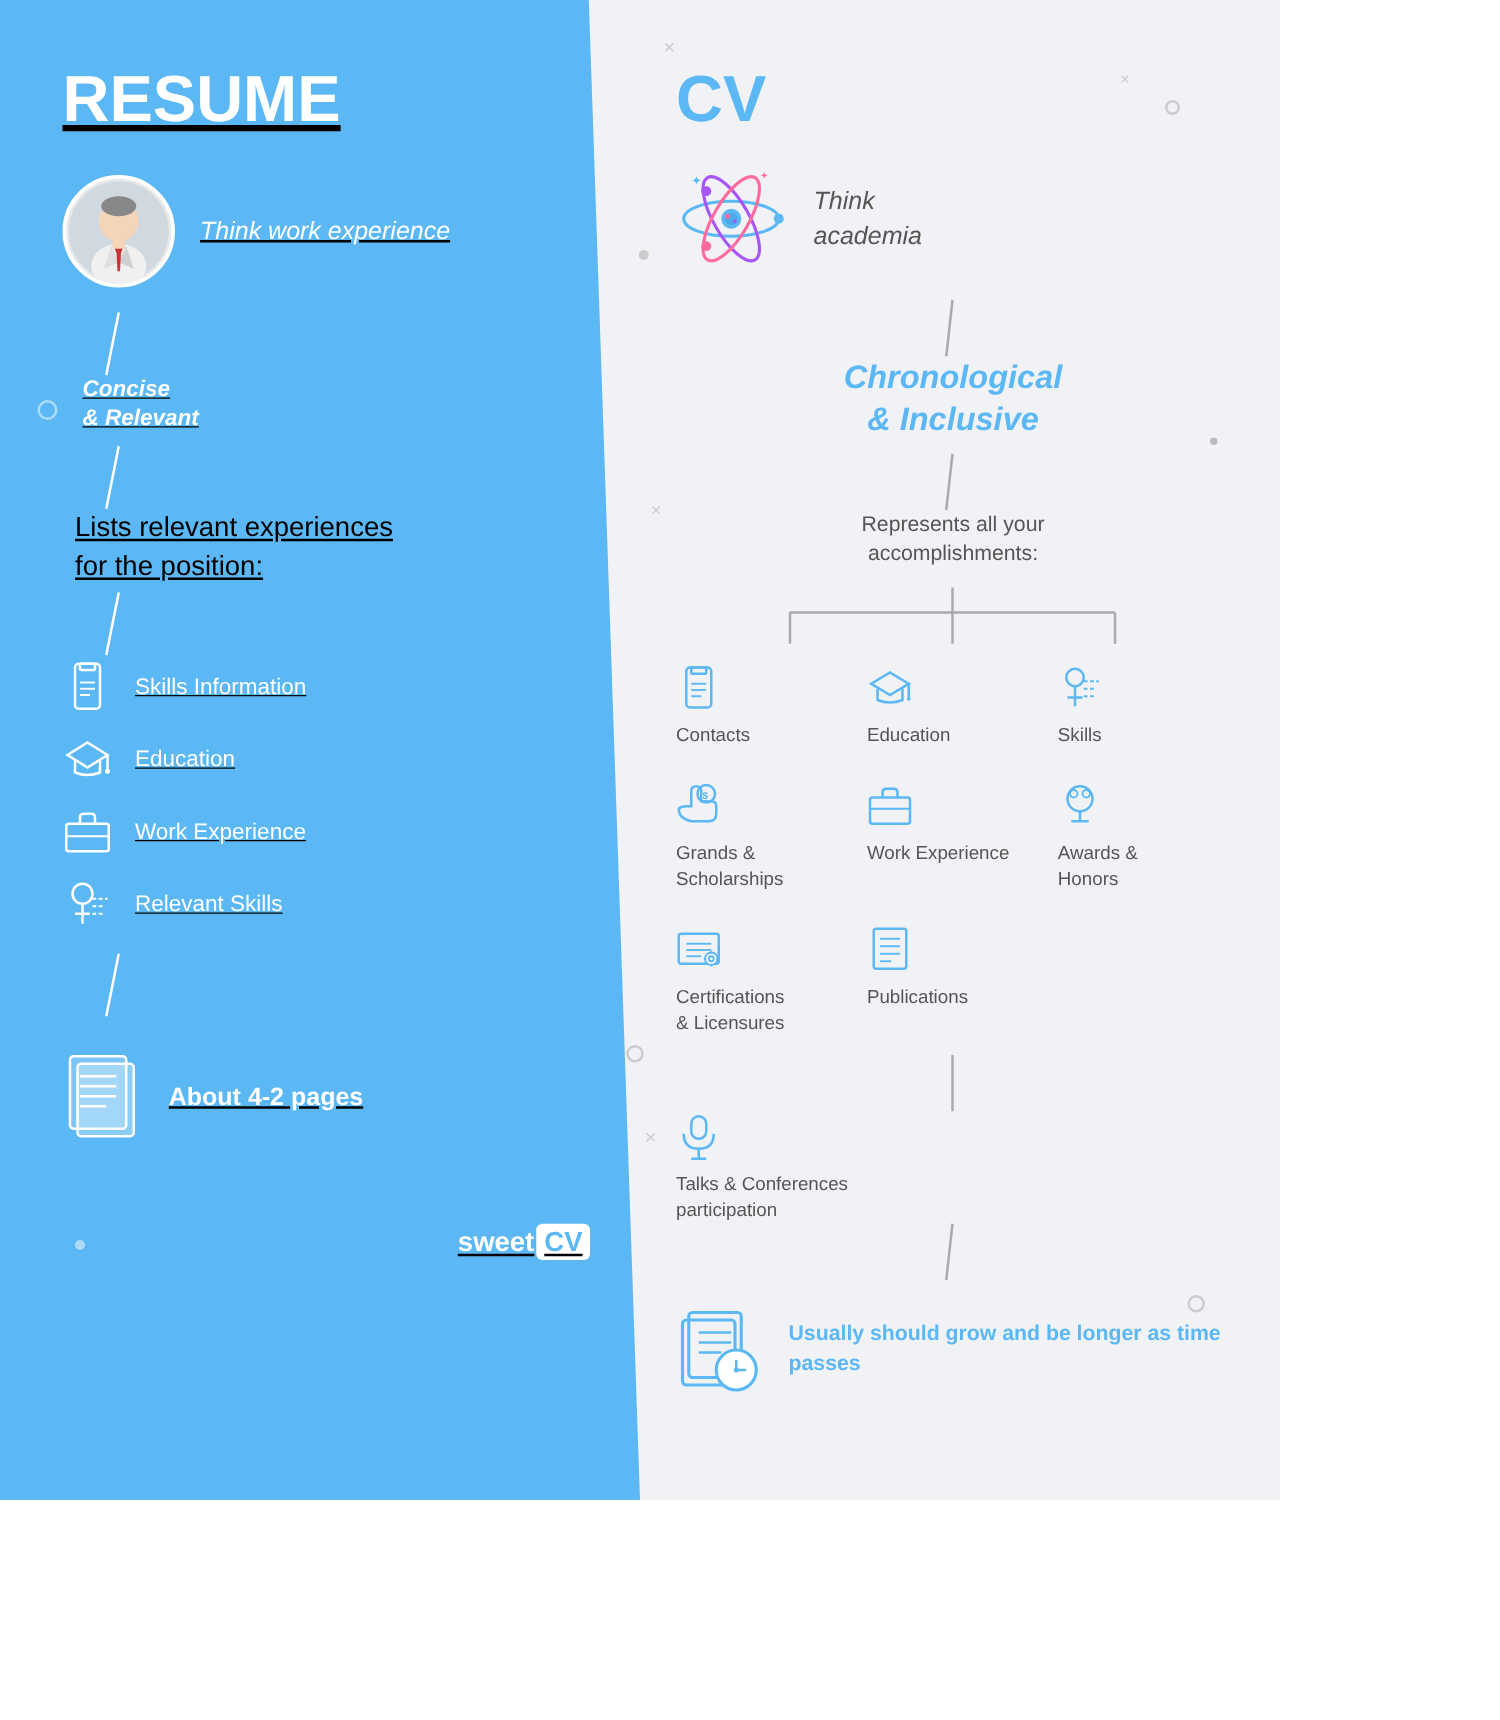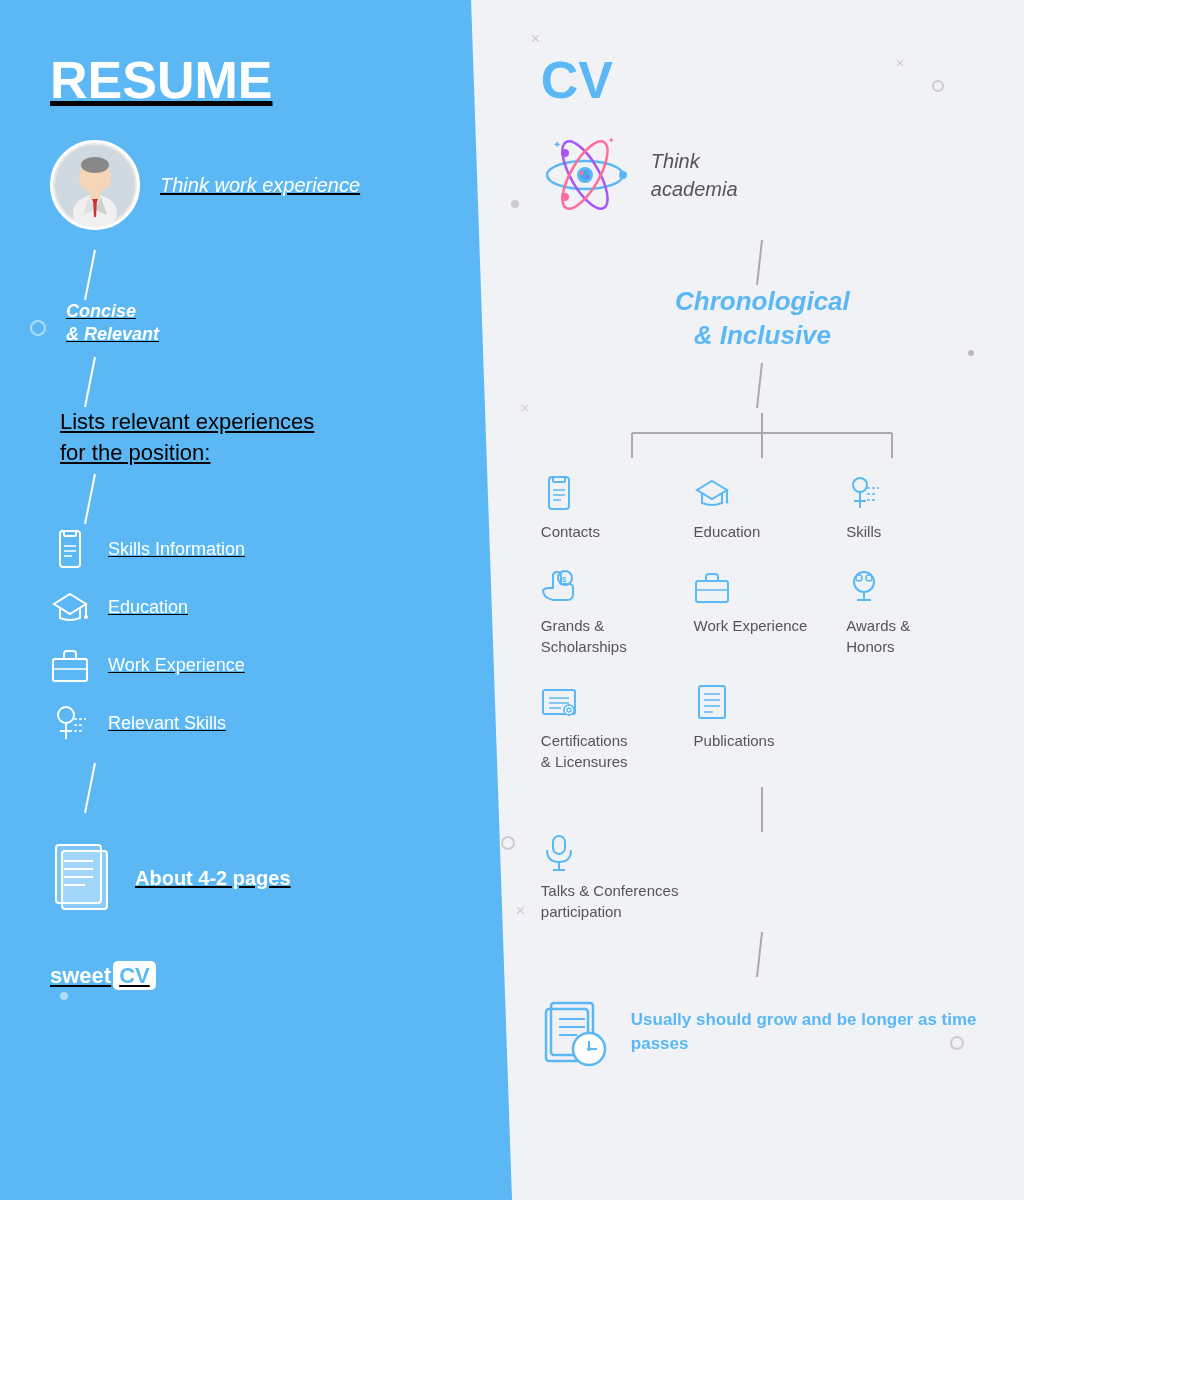--- a/index.html
+++ b/index.html
@@ -388,21 +388,21 @@
       <rect x="6" y="2" width="45" height="58" rx="3" fill="rgba(255,255,255,0.2)" stroke="white" stroke-width="2"></rect>
 
       <line x1="14" y1="18" x2="43" y2="18" stroke="white" stroke-width="2"></line>
       <line x1="14" y1="26" x2="43" y2="26" stroke="white" stroke-width="2"></line>
       <line x1="14" y1="34" x2="43" y2="34" stroke="white" stroke-width="2"></line>
       <line x1="14" y1="42" x2="35" y2="42" stroke="white" stroke-width="2"></line>
     </svg>
     <span class="pages-label">About 4-2 pages</span>
   </div>
 
-  <div class="sweetcv-logo" style="margin-top:50px;">
+  <div class="sweetcv-logo" style="margin-top:68px;text-align:right;">
     <span class="sweet">sweet</span><span class="cv-badge">CV</span>
   </div>
 
 </div>
 
 <div class="right-panel">
 
   <div class="dot" style="width:12px;height:12px;border:2px solid #ccc;background:transparent;top:80px;right:80px;"></div>
   <div class="dot" style="width:8px;height:8px;background:#ccc;top:200px;left:50px;"></div>
   <div class="dot" style="width:6px;height:6px;background:#bbb;top:350px;right:50px;"></div>
@@ -447,20 +447,21 @@
   <div style="text-align:center;">
     <p class="chronological-text">Chronological<br>&amp; Inclusive</p>
   </div>
 
   <div class="center-connector">
     <svg width="30" height="45">
       <line x1="15" y1="0" x2="10" y2="45" stroke="#aaa" stroke-width="2"></line>
     </svg>
   </div>
 
+  <p class="represents-text">Represents all your<br>accomplishments:</p>
 
   <div class="branch-svg-container">
     <svg width="380" height="45" viewBox="0 0 380 45">
       <line x1="190" y1="0" x2="190" y2="20" stroke="#aaa" stroke-width="2"></line>
       <line x1="60" y1="20" x2="320" y2="20" stroke="#aaa" stroke-width="2"></line>
       <line x1="60" y1="20" x2="60" y2="45" stroke="#aaa" stroke-width="2"></line>
       <line x1="190" y1="20" x2="190" y2="45" stroke="#aaa" stroke-width="2"></line>
       <line x1="320" y1="20" x2="320" y2="45" stroke="#aaa" stroke-width="2"></line>
     </svg>
   </div>
@@ -579,21 +580,21 @@
     </div>
 
   </div>
 
   <div class="center-connector" style="margin-top:15px;">
     <svg width="30" height="45">
       <line x1="15" y1="0" x2="15" y2="45" stroke="#aaa" stroke-width="2"></line>
     </svg>
   </div>
 
-  <div class="cv-item" style="justify-content:space-between;margin-bottom:10px;">
+  <div class="cv-item" style="justify-content:space-between;">
     <div class="cv-item-icon">
       <svg width="32" height="36" viewBox="0 0 32 36">
 
         <rect x="10" y="2" width="12" height="18" rx="6" fill="none" stroke="#5bb8f5" stroke-width="2"></rect>
         <path d="M4,16 Q4,28 16,28 Q28,28 28,16" fill="none" stroke="#5bb8f5" stroke-width="2"></path>
         <line x1="16" y1="28" x2="16" y2="36" stroke="#5bb8f5" stroke-width="2"></line>
         <line x1="10" y1="36" x2="22" y2="36" stroke="#5bb8f5" stroke-width="2"></line>
       </svg>
     </div>
     <span class="cv-item-label">Talks &amp; Conferences<br>participation</span>

